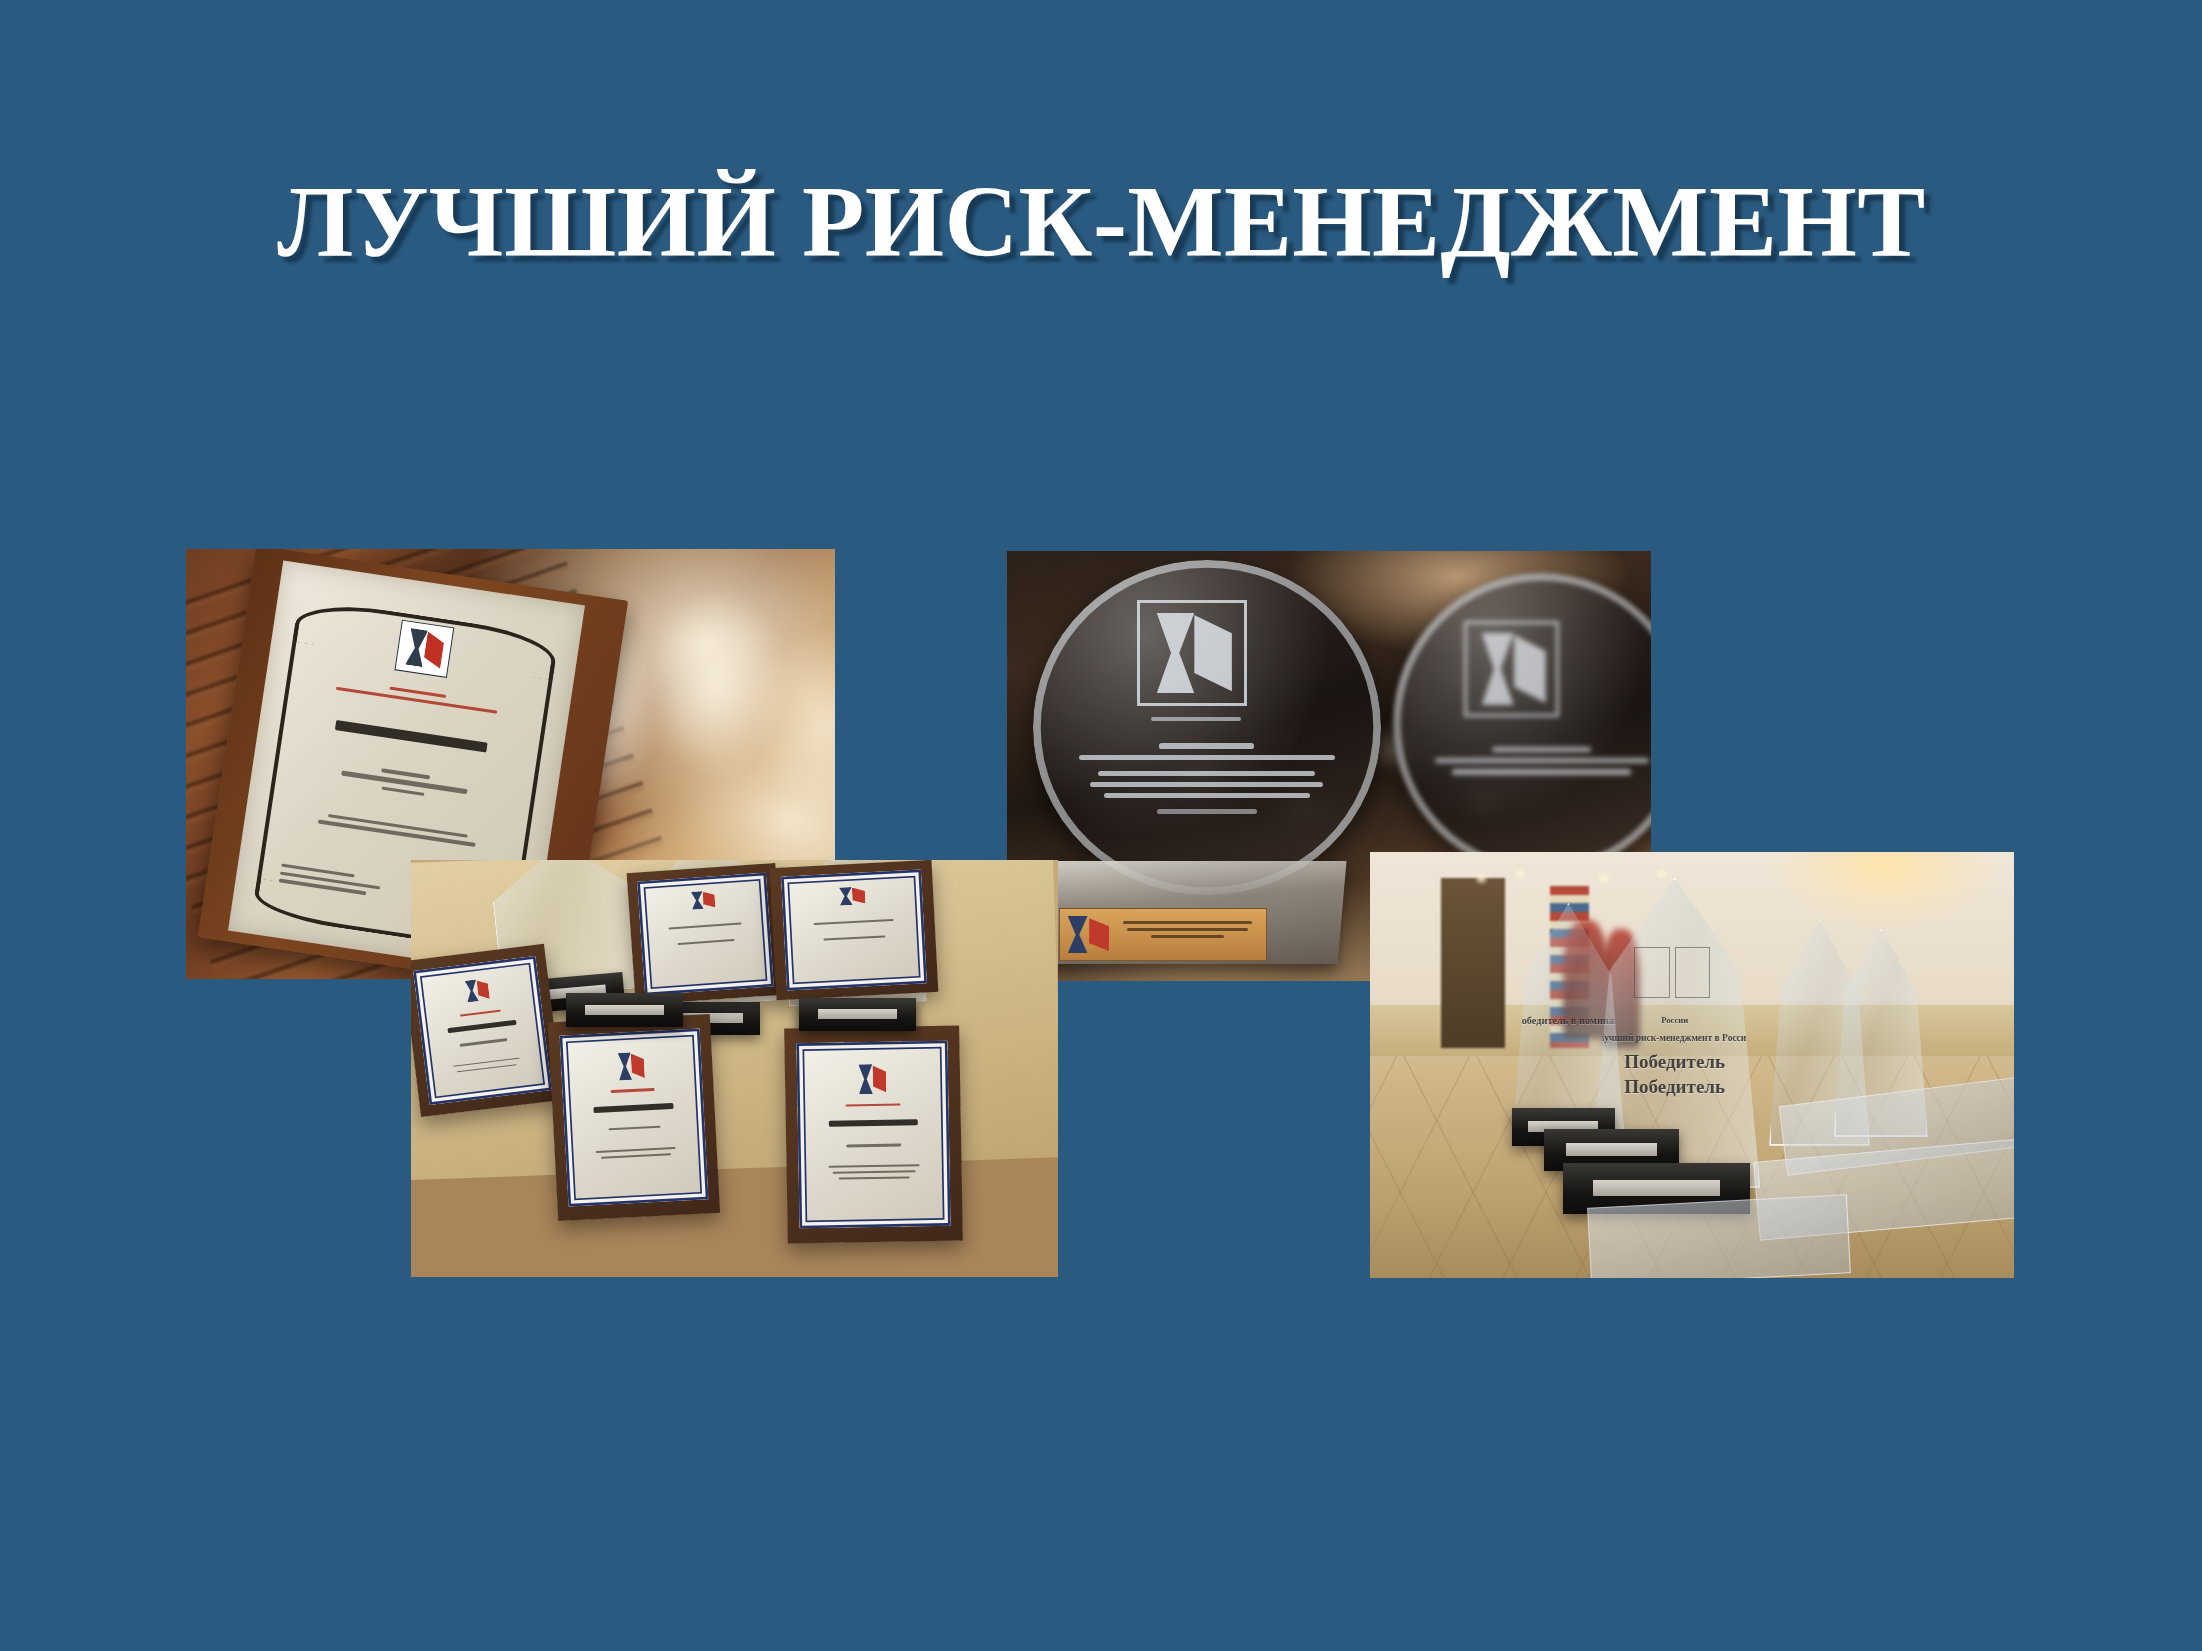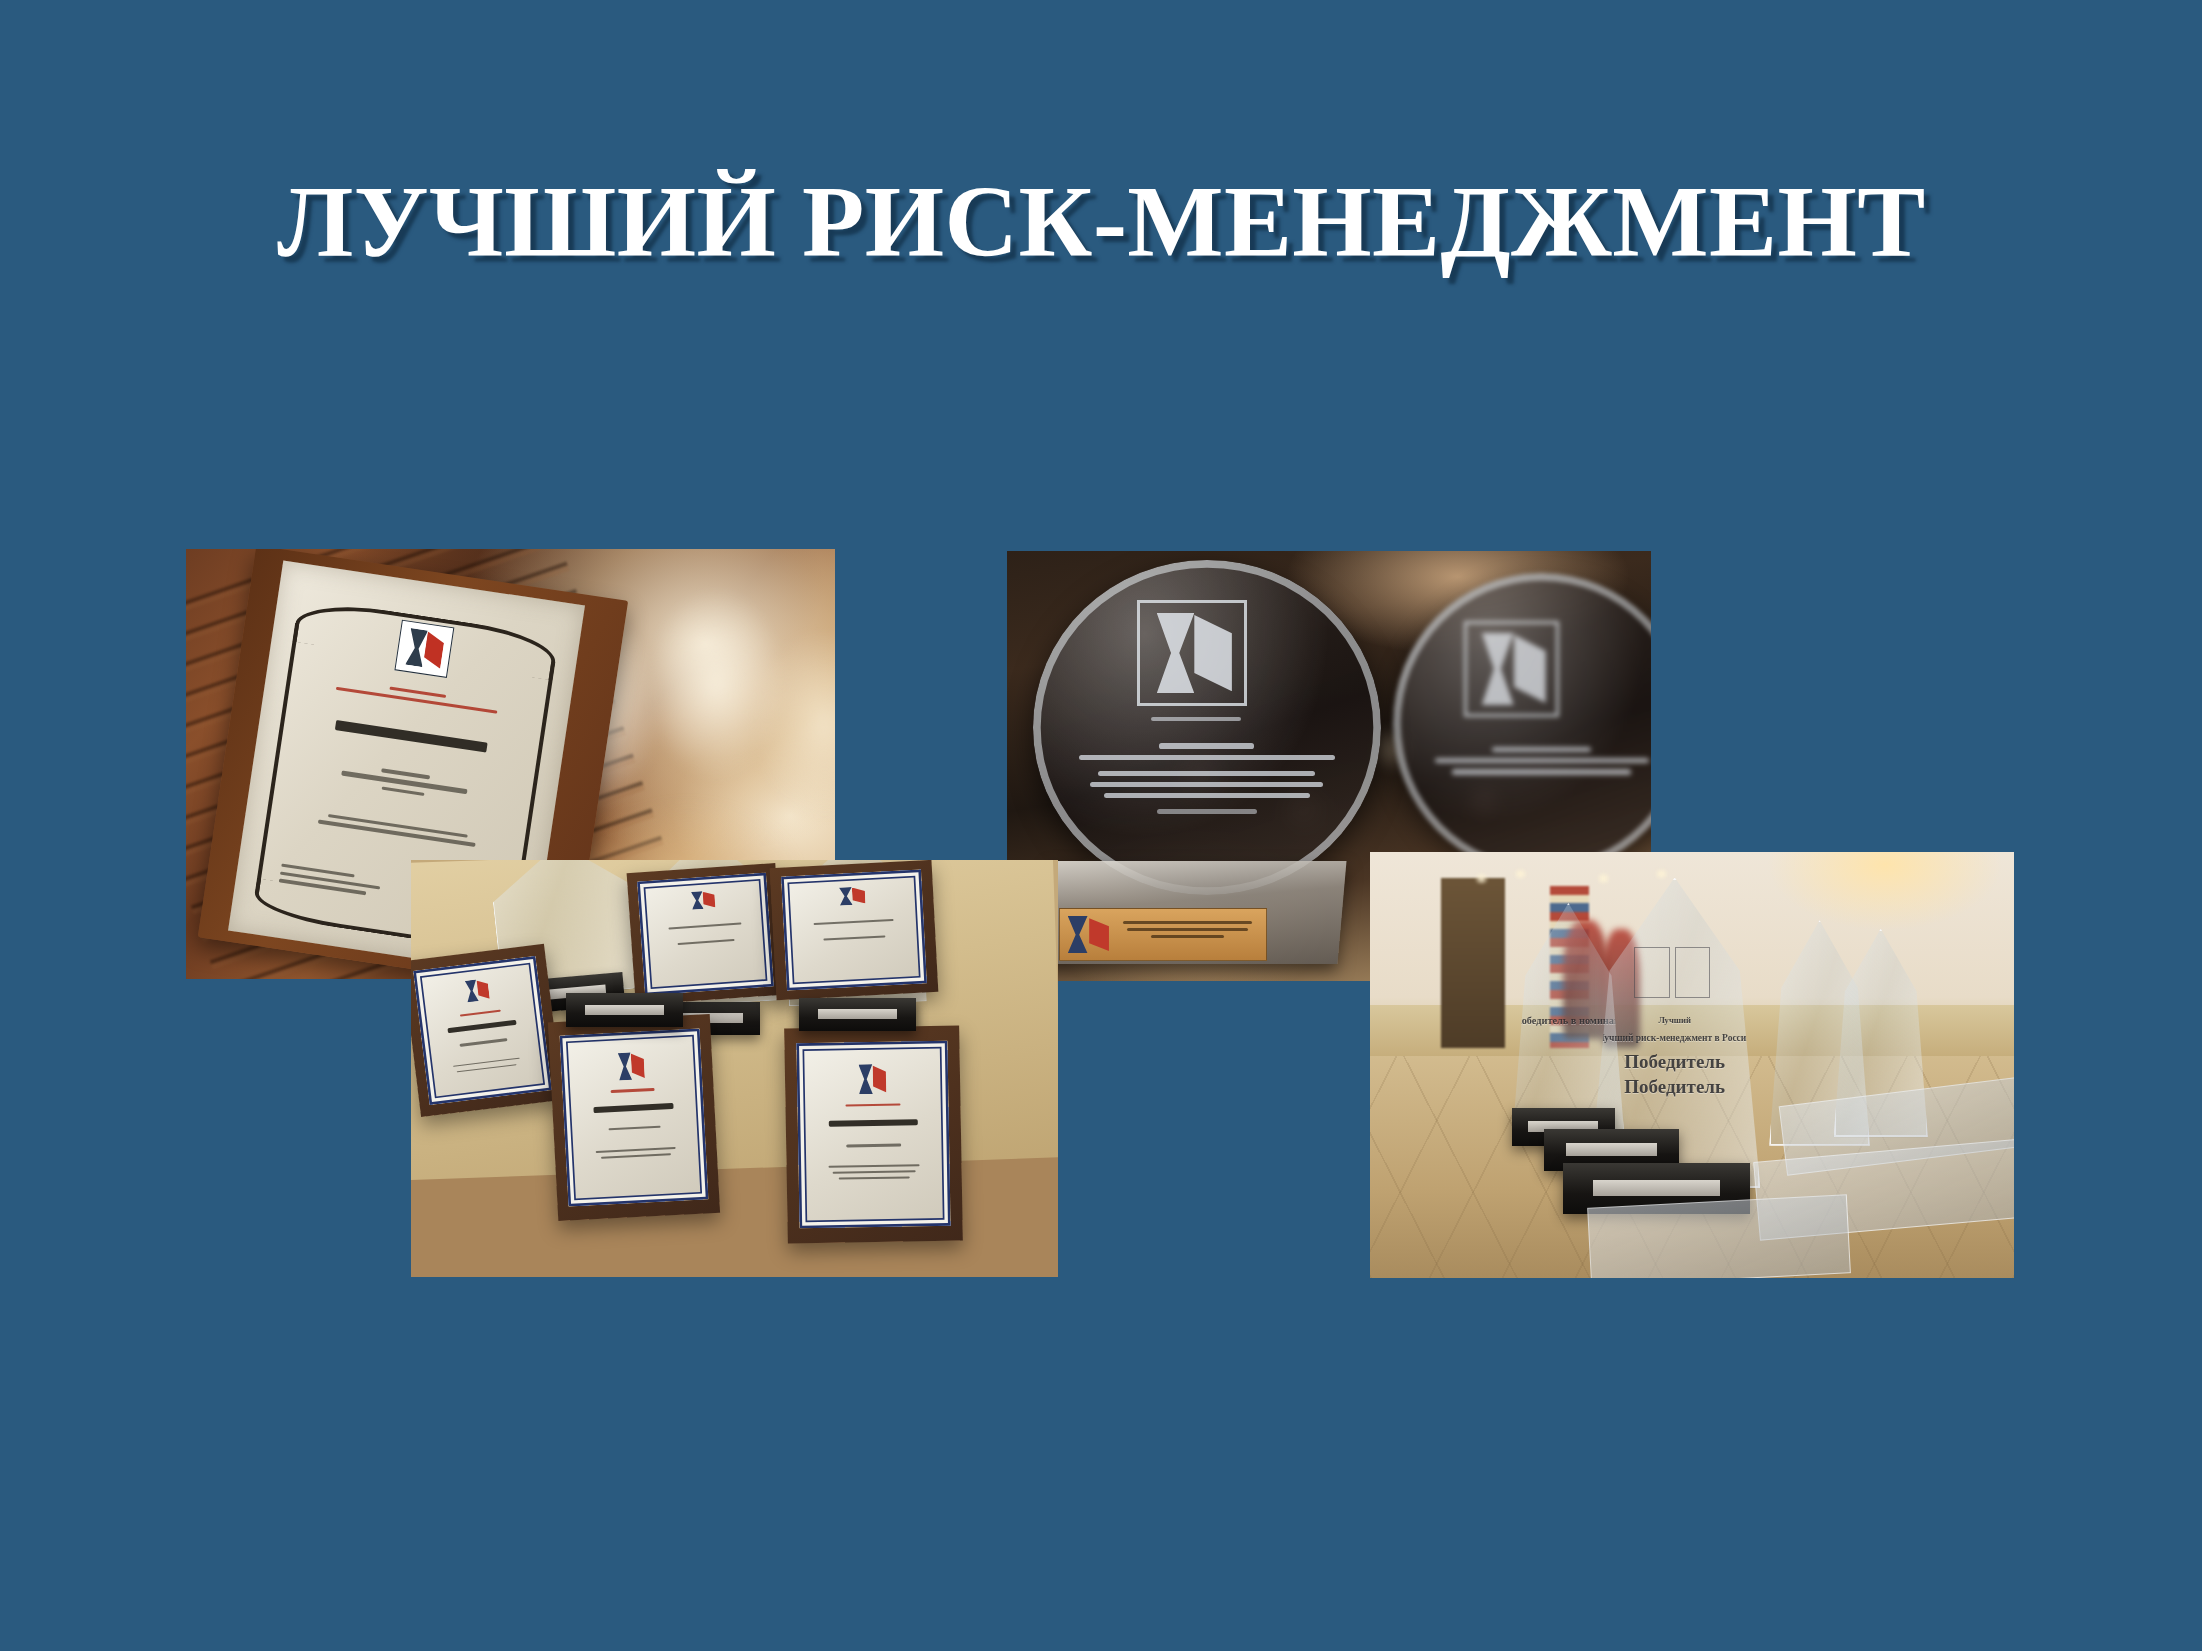--- a/index.html
+++ b/index.html
@@ -536,21 +536,21 @@
 
       <div class="pt" style="left:62%; top:16%; width:15%; height:52%;"></div>
       <div class="pt" style="left:72%; top:18%; width:14%; height:48%;"></div>
       <div class="pt" style="left:22%; top:12%; width:17%; height:56%;">
         <div class="eng-text" style="top:46%; font-size:10.3px;">Победитель в номинации</div>
       </div>
 
       <div class="pt" style="left:34%; top:6%; width:26%; height:72%;">
         <div style="position:absolute; left:26%; top:22%; width:20%; height:16%; border:1.7px solid rgba(70,70,76,.55);"></div>
         <div style="position:absolute; left:50%; top:22%; width:20%; height:16%; border:1.7px solid rgba(70,70,76,.55);"></div>
-        <div class="eng-text" style="top:44%; font-size:8.6px;">Лучший</div>
+        <div class="eng-text" style="top:44%; font-size:8.6px;">России</div>
         <div class="eng-text" style="top:50%; font-size:9.5px;">«Лучший риск-менеджмент в России»</div>
         <div class="eng-text" style="top:56%; font-size:19px;">Победитель</div>
         <div class="eng-text" style="top:64%; font-size:19px;">Победитель</div>
       </div>
 
       <div class="trophy-base" style="left:22%; top:60%; width:16%; height:9%;">
           <div class="tag"></div>
         </div>
       <div class="trophy-base" style="left:27%; top:65%; width:21%; height:10%;">
           <div class="tag"></div>

